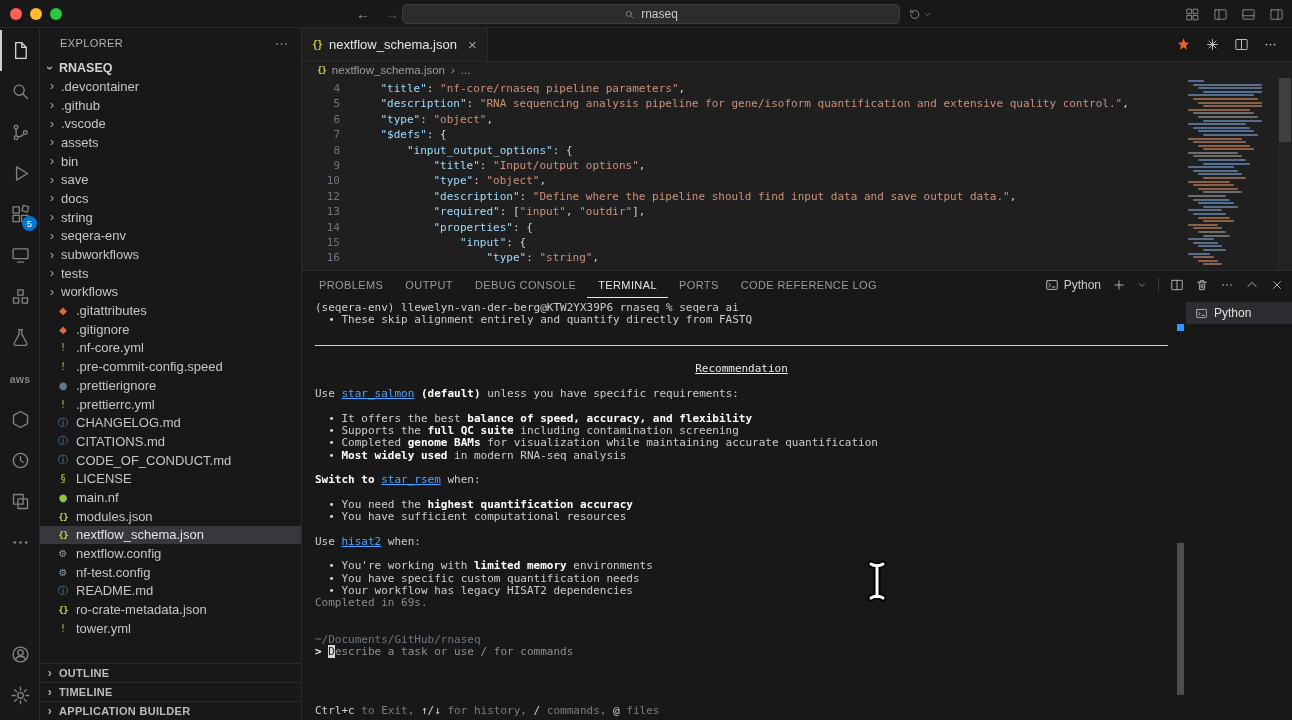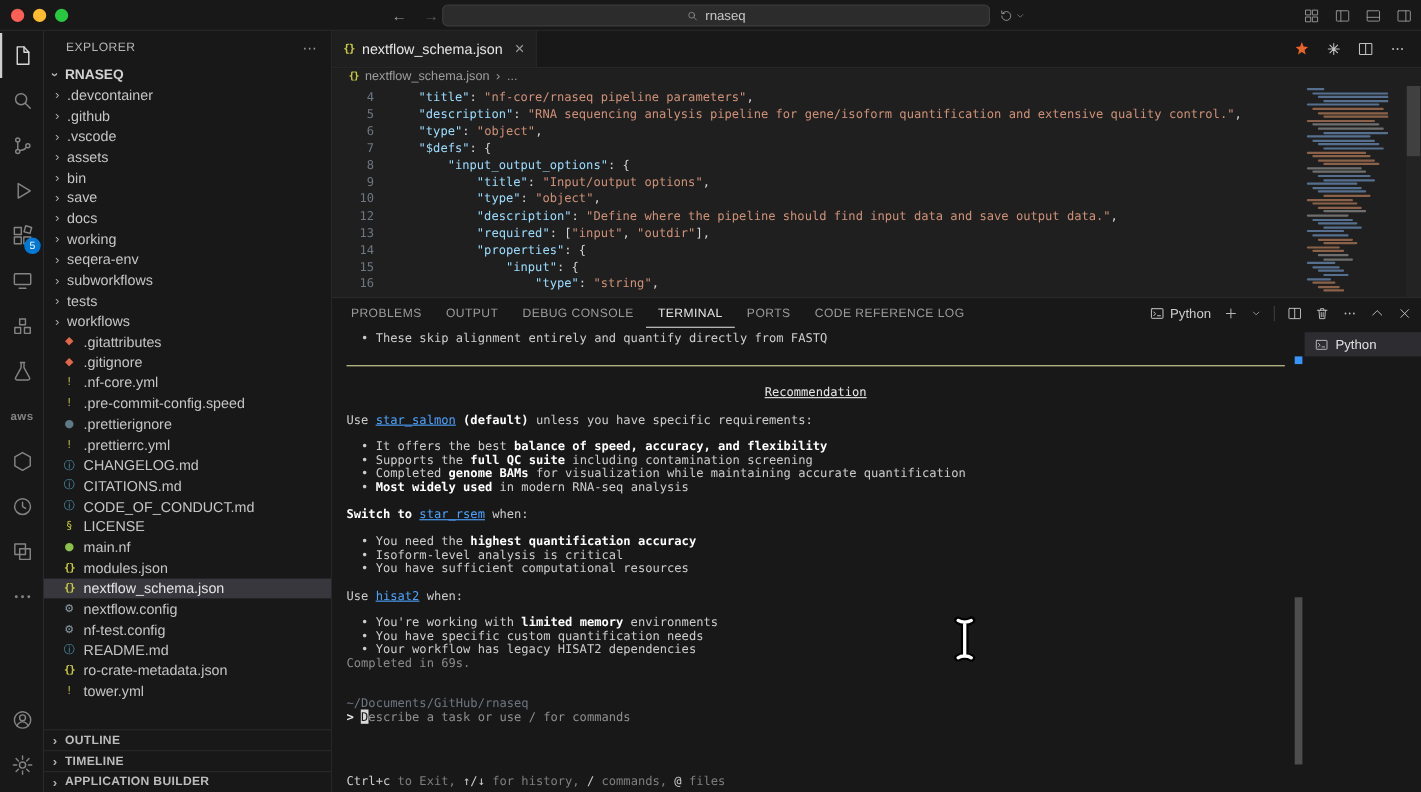--- a/index.html
+++ b/index.html
@@ -293,21 +293,21 @@
         <div class="trow folder">
           <span class="chev">›</span>
           <span>save</span>
         </div>
         <div class="trow folder">
           <span class="chev">›</span>
           <span>docs</span>
         </div>
         <div class="trow folder">
           <span class="chev">›</span>
-          <span>working</span>
+          <span>string</span>
         </div>
         <div class="trow folder">
           <span class="chev">›</span>
           <span>seqera-env</span>
         </div>
         <div class="trow folder">
           <span class="chev">›</span>
           <span>subworkflows</span>
         </div>
         <div class="trow folder">
@@ -556,39 +556,39 @@
               <path d="M5 14.5l7-7 7 7"></path>
             </svg>
           <svg viewBox="0 0 24 24">
               <path d="M6 6l12 12M18 6 6 18"></path>
             </svg>
         </div>
       </div>
       <div id="panel-body">
         <div id="term-content">
           <div id="term-lines">
+              <div class="tline"><span>(seqera-env) llewelyn-van-der-berg@KTW2YX39P6 rnaseq % seqera ai</span></div>
               <div class="tline"><span>  • These skip alignment entirely and quantify directly from FASTQ</span></div>
               <div class="tblank"></div>
               <div class="thr">
                 <span class="bar"></span>
               </div>
               <div class="tblank"></div>
               <div class="tline center"><span class="c-u">Recommendation</span></div>
               <div class="tblank"></div>
               <div class="tline"><span>Use </span><span class="c-l">star_salmon</span><span> </span><span class="c-b">(default)</span><span> unless you have specific requirements:</span></div>
               <div class="tblank"></div>
               <div class="tline"><span>  • It offers the best </span><span class="c-b">balance of speed, accuracy, and flexibility</span></div>
               <div class="tline"><span>  • Supports the </span><span class="c-b">full QC suite</span><span> including contamination screening</span></div>
               <div class="tline"><span>  • Completed </span><span class="c-b">genome BAMs</span><span> for visualization while maintaining accurate quantification</span></div>
               <div class="tline"><span>  • </span><span class="c-b">Most widely used</span><span> in modern RNA-seq analysis</span></div>
               <div class="tblank"></div>
               <div class="tline"><span class="c-b">Switch to </span><span class="c-l">star_rsem</span><span> when:</span></div>
               <div class="tblank"></div>
               <div class="tline"><span>  • You need the </span><span class="c-b">highest quantification accuracy</span></div>
-              <div class="tline"><span>  • Isoform-level analysis is critical</span></div>
               <div class="tline"><span>  • You have sufficient computational resources</span></div>
               <div class="tblank"></div>
               <div class="tline"><span>Use </span><span class="c-l">hisat2</span><span> when:</span></div>
               <div class="tblank"></div>
               <div class="tline"><span>  • You're working with </span><span class="c-b">limited memory</span><span> environments</span></div>
               <div class="tline"><span>  • You have specific custom quantification needs</span></div>
               <div class="tline"><span>  • Your workflow has legacy HISAT2 dependencies</span></div>
               <div class="tline"><span class="c-d">Completed in 69s.</span></div>
               <div class="tblank"></div>
               <div class="tblank"></div>

